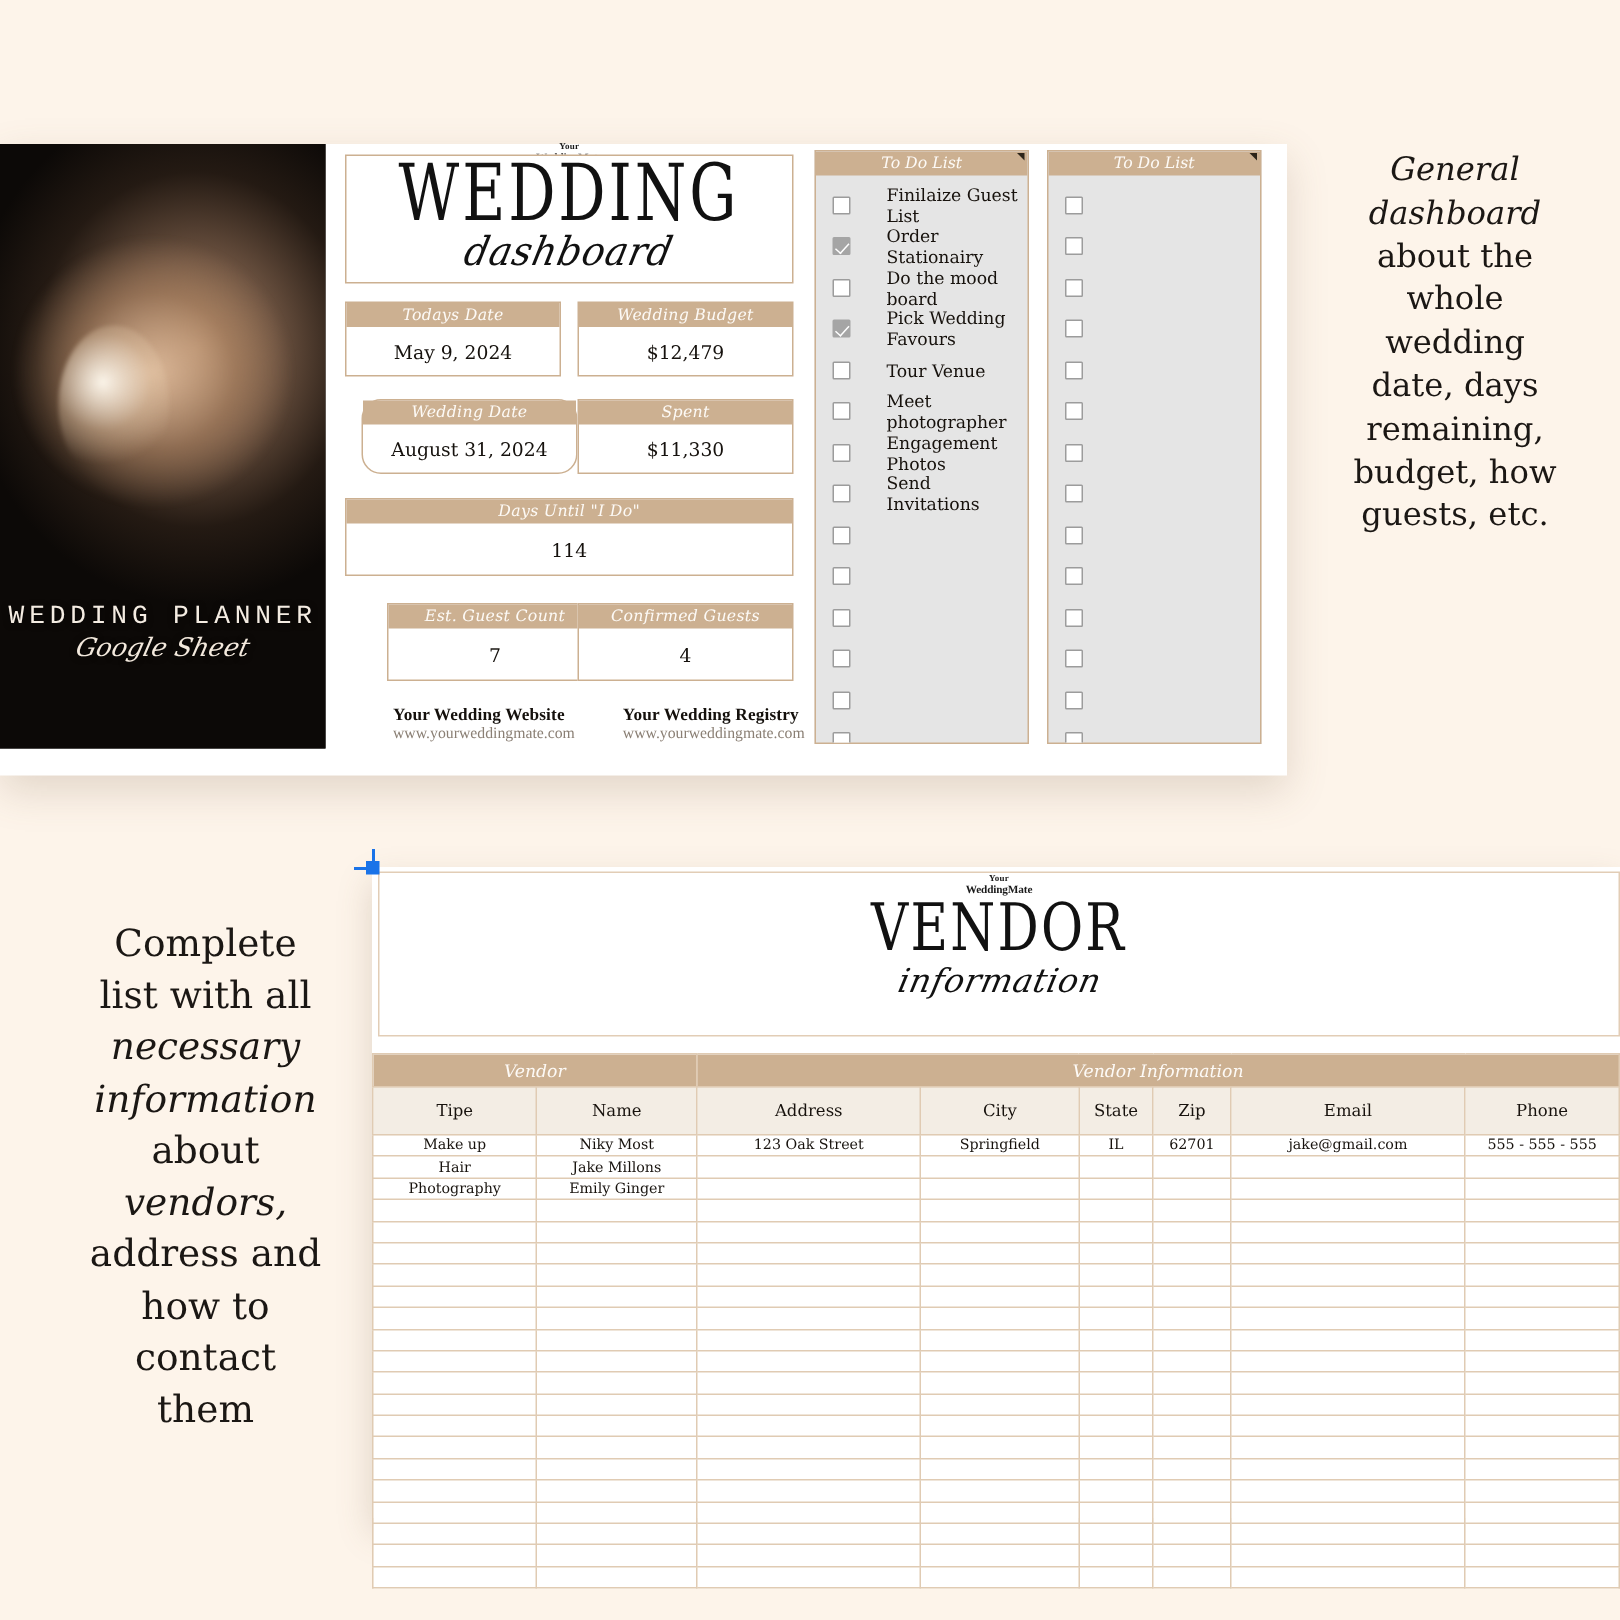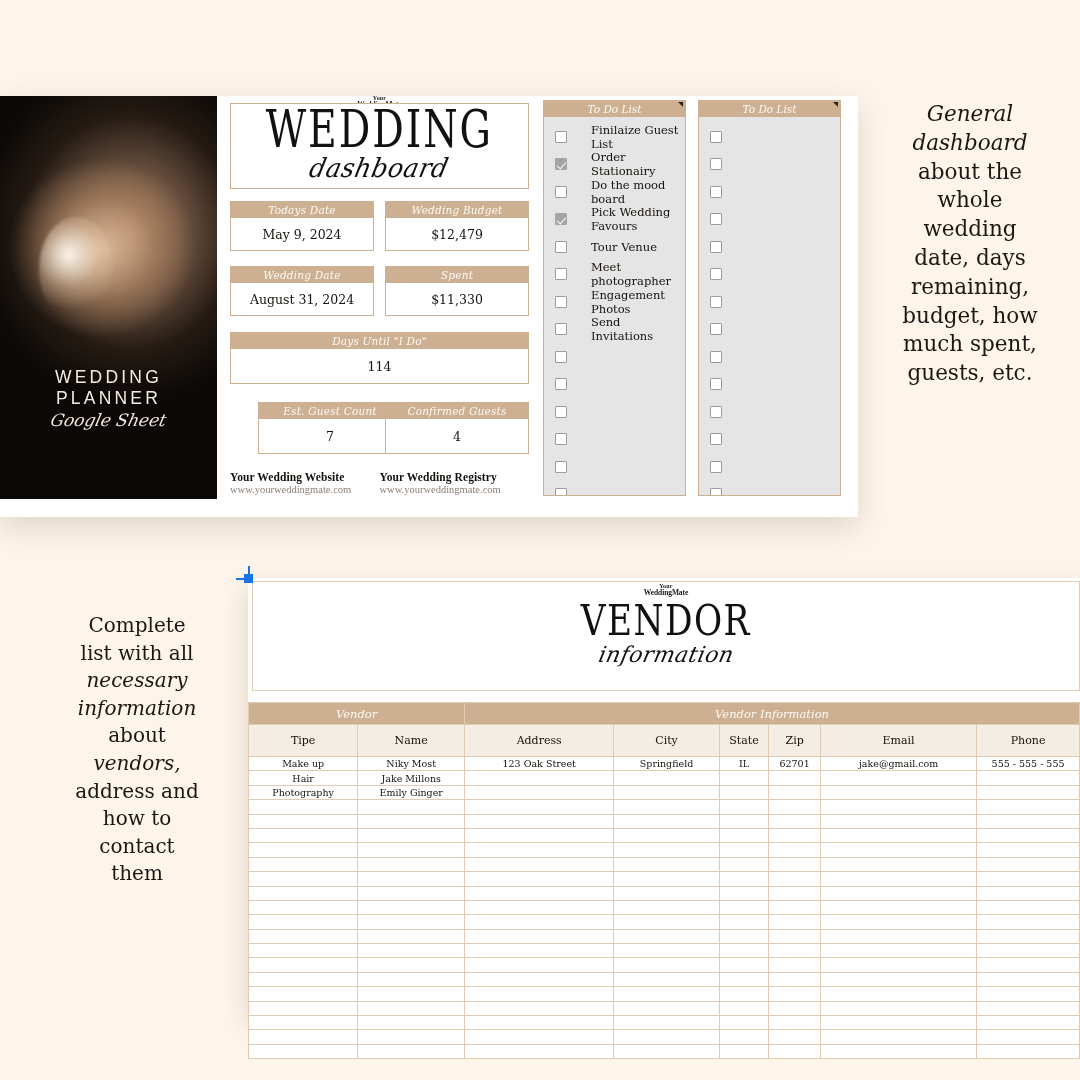--- a/index.html
+++ b/index.html
@@ -33,22 +33,23 @@
     content:""; position:absolute; left:18%; top:30%; width:34%; height:26%;
     border-radius:50%;
     background:radial-gradient(circle at 40% 36%, rgba(255,250,240,.95) 0%, rgba(230,205,175,.35) 40%, rgba(0,0,0,0) 68%);
     filter:blur(1.5px);
   }
   .photo-caption{
     position:absolute; left:0; right:0; top:271px; text-align:center; z-index:3;
   }
   .photo-caption .pc-main{
     display:block; color:#f4ece2; letter-spacing:3.2px; font-size:17.5px;
-    font-family:Liberation Sans, sans-serif; font-weight:300;
+    font-family:Liberation Mono, monospace; font-weight:300;
     text-shadow:0 1px 4px rgba(0,0,0,.55);
+    margin-top:34px;
   }
   .photo-caption .pc-sub{
     display:block; color:#f3e9dd; font-size:17px; margin-top:1px;
     font-family:"DejaVu Serif", serif; font-style:italic;
     transform:skewX(-13deg); text-shadow:0 1px 4px rgba(0,0,0,.5);
   }
 
   .dash-body { position:absolute; left:229px; top:0; right:0; height:421px; }
 
   .brand-logo{ text-align:center; line-height:1; padding-top:3px; }
@@ -75,21 +76,21 @@
     text-align:center; height:16px; line-height:16px; letter-spacing:.2px;
     font-family:"DejaVu Serif", serif;
   }
   .field .fv{
     text-align:center; font-size:12.5px; color:#16120e;
     height:calc(100% - 16px); display:flex; align-items:center; justify-content:center;
     font-family:"DejaVu Serif", serif;
   }
 
   .links{ position:absolute; left:1px; top:470px; width:299px; display:flex; }
-  .link-col{ width:50%; }
+  .link-col{ width:50%;margin-left:32px; }
   .link-col .lt{ font-size:11.5px; font-weight:bold; color:#14100c; letter-spacing:.1px; }
   .link-col .lu{ font-size:10.5px; color:#8a7f74; margin-top:1px; }
 
   
   .todo{
     position:absolute; border:1.2px solid #ccb091; background:#e5e5e5; overflow:hidden;
   }
   .todo-head{
     background:#ccb091; color:#fdfaf6; font-style:italic; font-size:10.5px;
     text-align:center; height:16px; line-height:16px; position:relative;
@@ -115,21 +116,21 @@
   
   .right-copy{
     position:absolute; left:866px; top:100px; width:208px; text-align:center;
     font-family:"DejaVu Serif", serif; font-size:21.5px; line-height:1.34; color:#1b1714;
   }
   .right-copy em{ font-style:italic; }
 
   
   .left-copy{
     position:absolute; left:52px; top:612px; width:170px; text-align:center;
-    font-family:"DejaVu Serif", serif; font-size:20px; line-height:1.38; color:#1b1714;
+    font-family:"DejaVu Serif", serif; font-size:25px; line-height:1.38; color:#1b1714;
   }
   .left-copy em{ font-style:italic; }
 
   
   .vendor-sheet{
     position:absolute; left:248px; top:578px; width:832px; height:434px;
     background:#fff; box-shadow:0 10px 22px rgba(120,95,70,.22);
   }
   .sel-handle{ position:absolute; left:-6px; top:-6px; width:12px; height:12px; z-index:6; }
   .sel-handle .sq{ position:absolute; left:2px; top:2px; width:9px; height:9px; background:#1a73e8; }
@@ -194,21 +195,21 @@
       <div class="field" style="left:1px;top:105px;width:144px;height:50px;">
         <div class="fh">Todays Date</div>
         <div class="fv">May 9, 2024</div>
       </div>
 
       <div class="field" style="left:156px;top:105px;width:144px;height:50px;">
         <div class="fh">Wedding Budget</div>
         <div class="fv">$12,479</div>
       </div>
 
-      <div class="field" style="left:1px;top:170px;width:144px;height:50px;">
+      <div class="field" style="left:12px;top:170px;width:144px;height:50px;border-radius:13px;">
         <div class="fh">Wedding Date</div>
         <div class="fv">August 31, 2024</div>
       </div>
 
       <div class="field" style="left:156px;top:170px;width:144px;height:50px;">
         <div class="fh">Spent</div>
         <div class="fv">$11,330</div>
       </div>
 
       <div class="field" style="left:1px;top:236px;width:299px;height:52px;">
@@ -372,21 +373,20 @@
 
   <div class="right-copy" id="right-copy">
       <div><em>General</em></div>
       <div><em>dashboard</em></div>
       <div>about the</div>
       <div>whole</div>
       <div>wedding</div>
       <div>date, days</div>
       <div>remaining,</div>
       <div>budget, how</div>
-      <div>much spent,</div>
       <div>guests, etc.</div>
     </div>
 
   <div class="left-copy" id="left-copy">
       <div>Complete</div>
       <div>list with all</div>
       <div><em>necessary</em></div>
       <div><em>information</em></div>
       <div>about</div>
       <div><em>vendors,</em></div>

